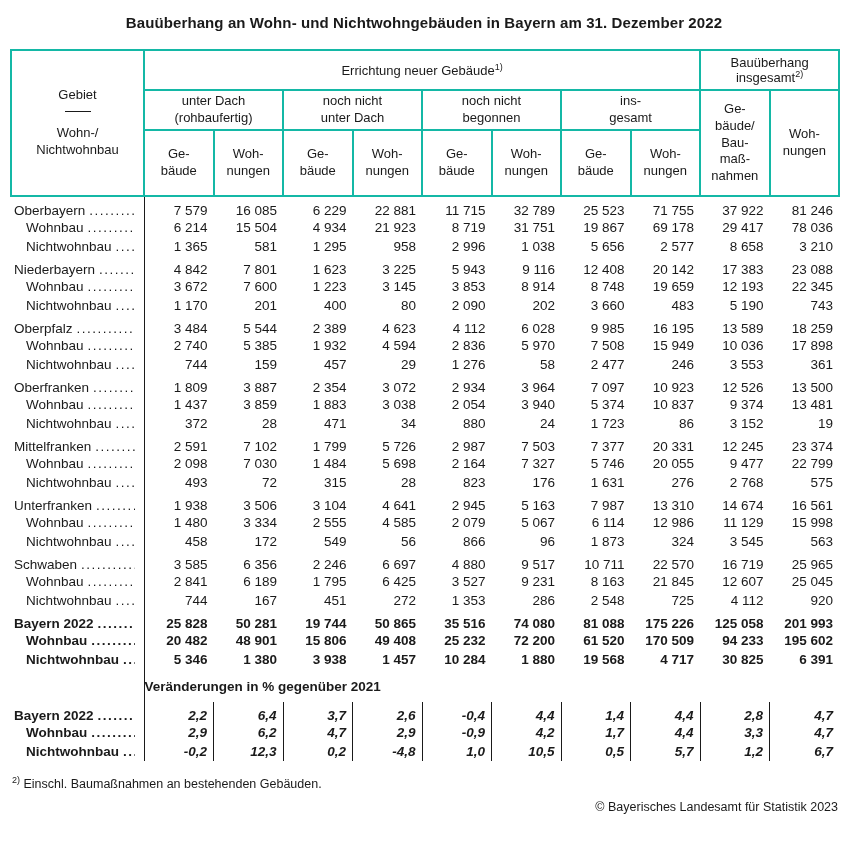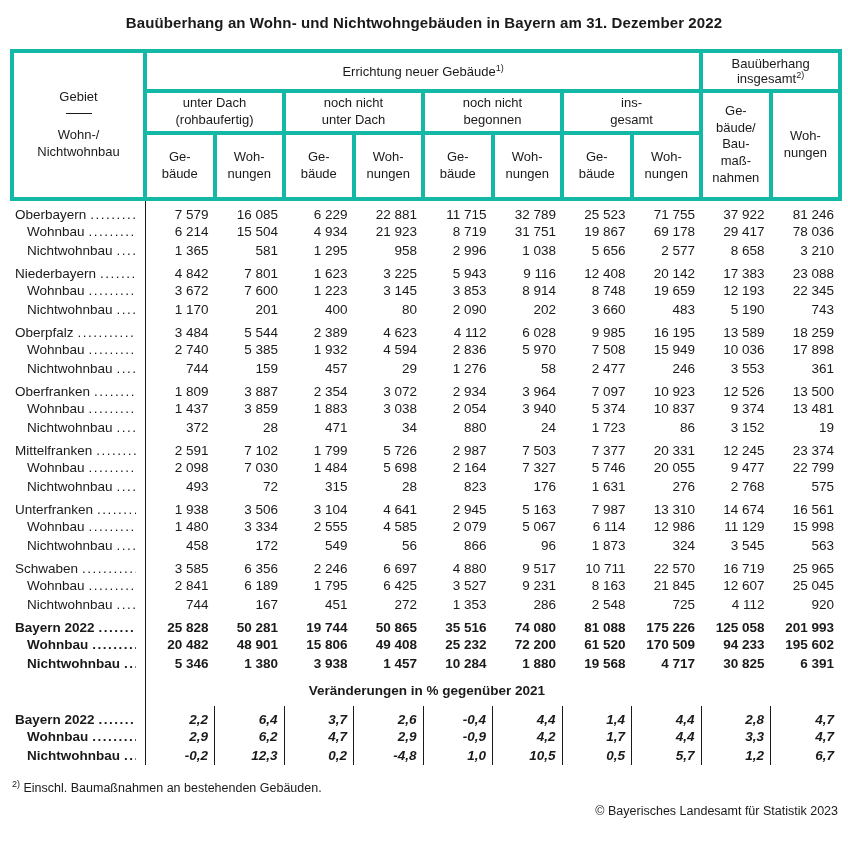--- a/index.html
+++ b/index.html
@@ -17,21 +17,21 @@
   }
 
   table.stat {
     border-collapse:collapse; table-layout:fixed; width:828px;
     border-top:1.5px solid #1a1a1a;
   }
   col.c0 { width:133px; }
   col.cn { width:69.5px; }
 
   thead th {
-    border:4px solid #14b8a6;
+    border:2px solid #14b8a6;
     font-weight:normal; font-size:13px; vertical-align:middle;
     padding:2px 1px;
   }
   thead { border-bottom:2.5px solid #1a1a1a; }
   thead tr:nth-child(1) th { height:40px; }
   thead tr:nth-child(2) th { height:40px; }
   thead tr:nth-child(3) th { height:66px; }
   .prewrap { white-space:pre-line; line-height:1.3; }
   sup.fnref { font-size:9px; line-height:0; }
 
@@ -50,21 +50,21 @@
   .leader::after {
     content:"......................................................";
     letter-spacing:1.5px; font-size:13.5px;
   }
 
   td.num { text-align:right; padding-right:6px; white-space:nowrap; }
 
   tbody.section td { height:auto; padding:10px 0 8px 0; }
   tbody.section td.sep { border-right:1px solid #1a1a1a; }
   tbody.section td.sec {
-    font-weight:bold; font-size:13.5px; text-align:center; padding-right:132px;
+    font-weight:bold; font-size:13.5px; padding-right:132px;
   }
 
   tbody.pct td { border-right:1px solid #1a1a1a; font-weight:bold; }
   tbody.pct td:last-child { border-right:none; }
   tbody.pct td.num { font-style:italic;margin-top:16px; }
 
   .footnotes { margin:12px 0 0 2px; font-size:12.5px; line-height:1.65; }
   .footnotes sup { font-size:9px; }
   .copyright { text-align:right; font-size:12.5px; margin-top:5px; }
 </style>

